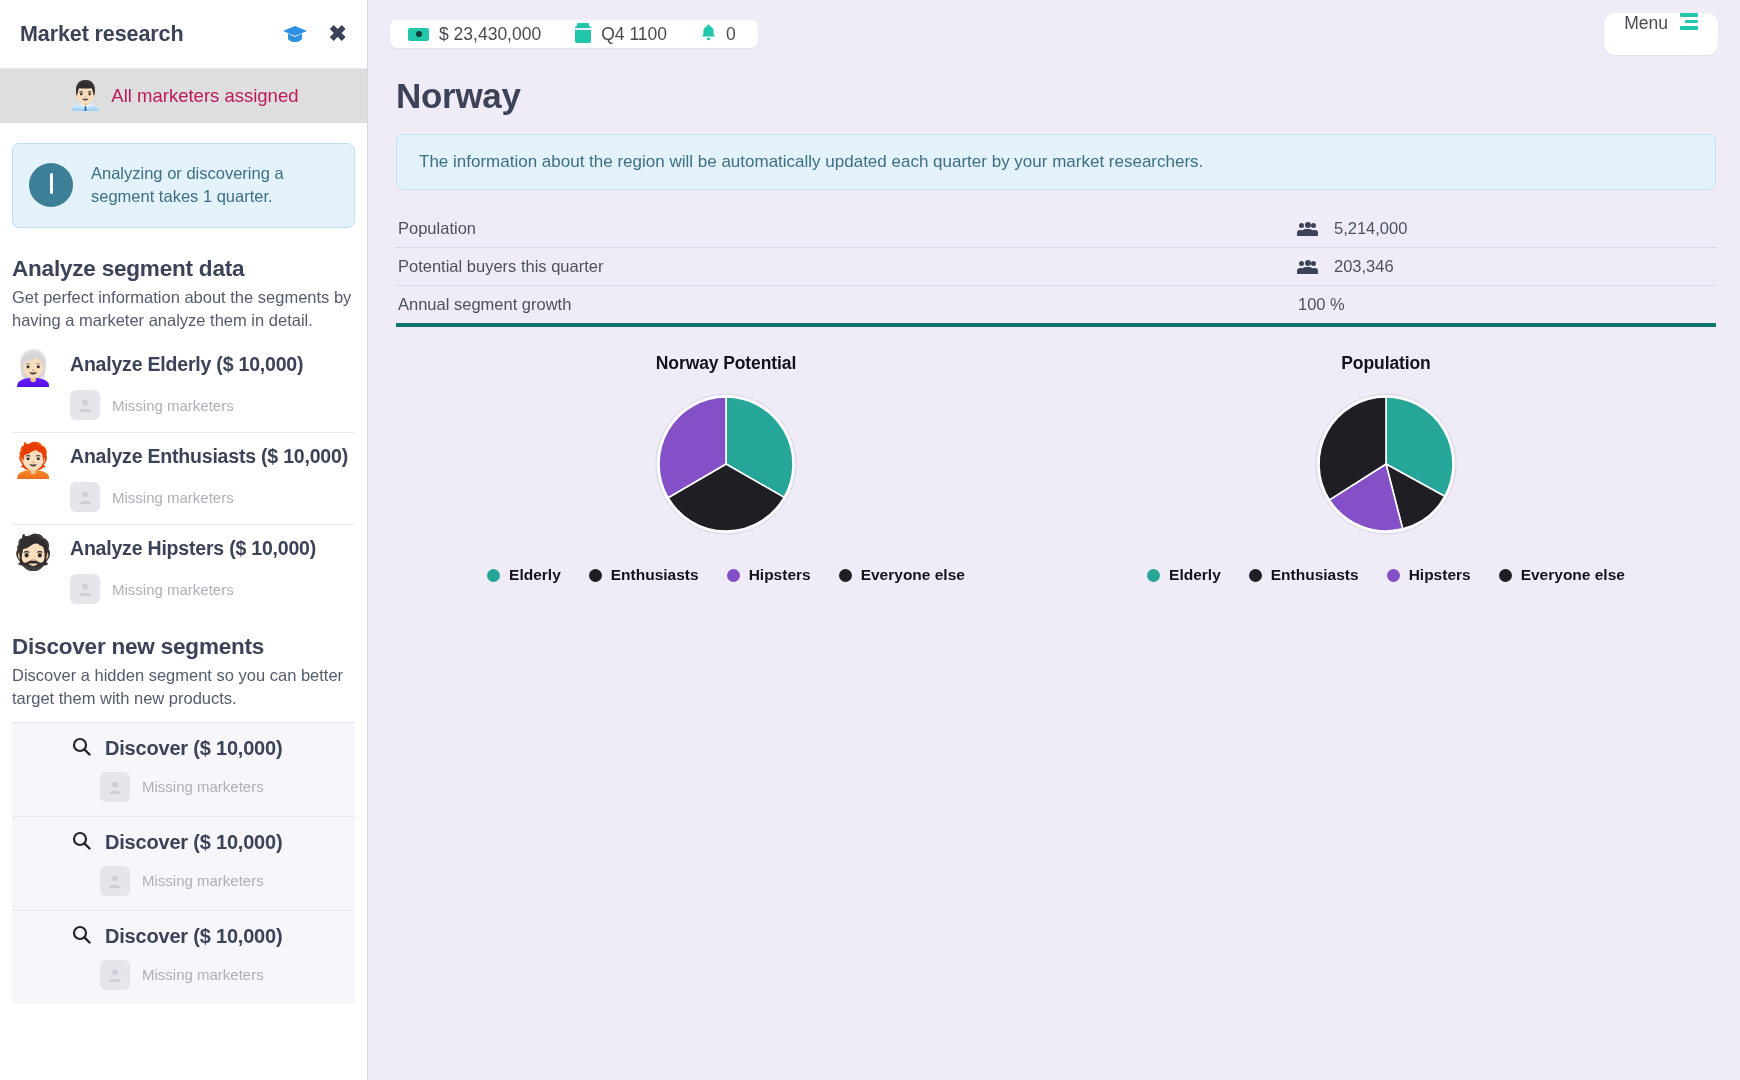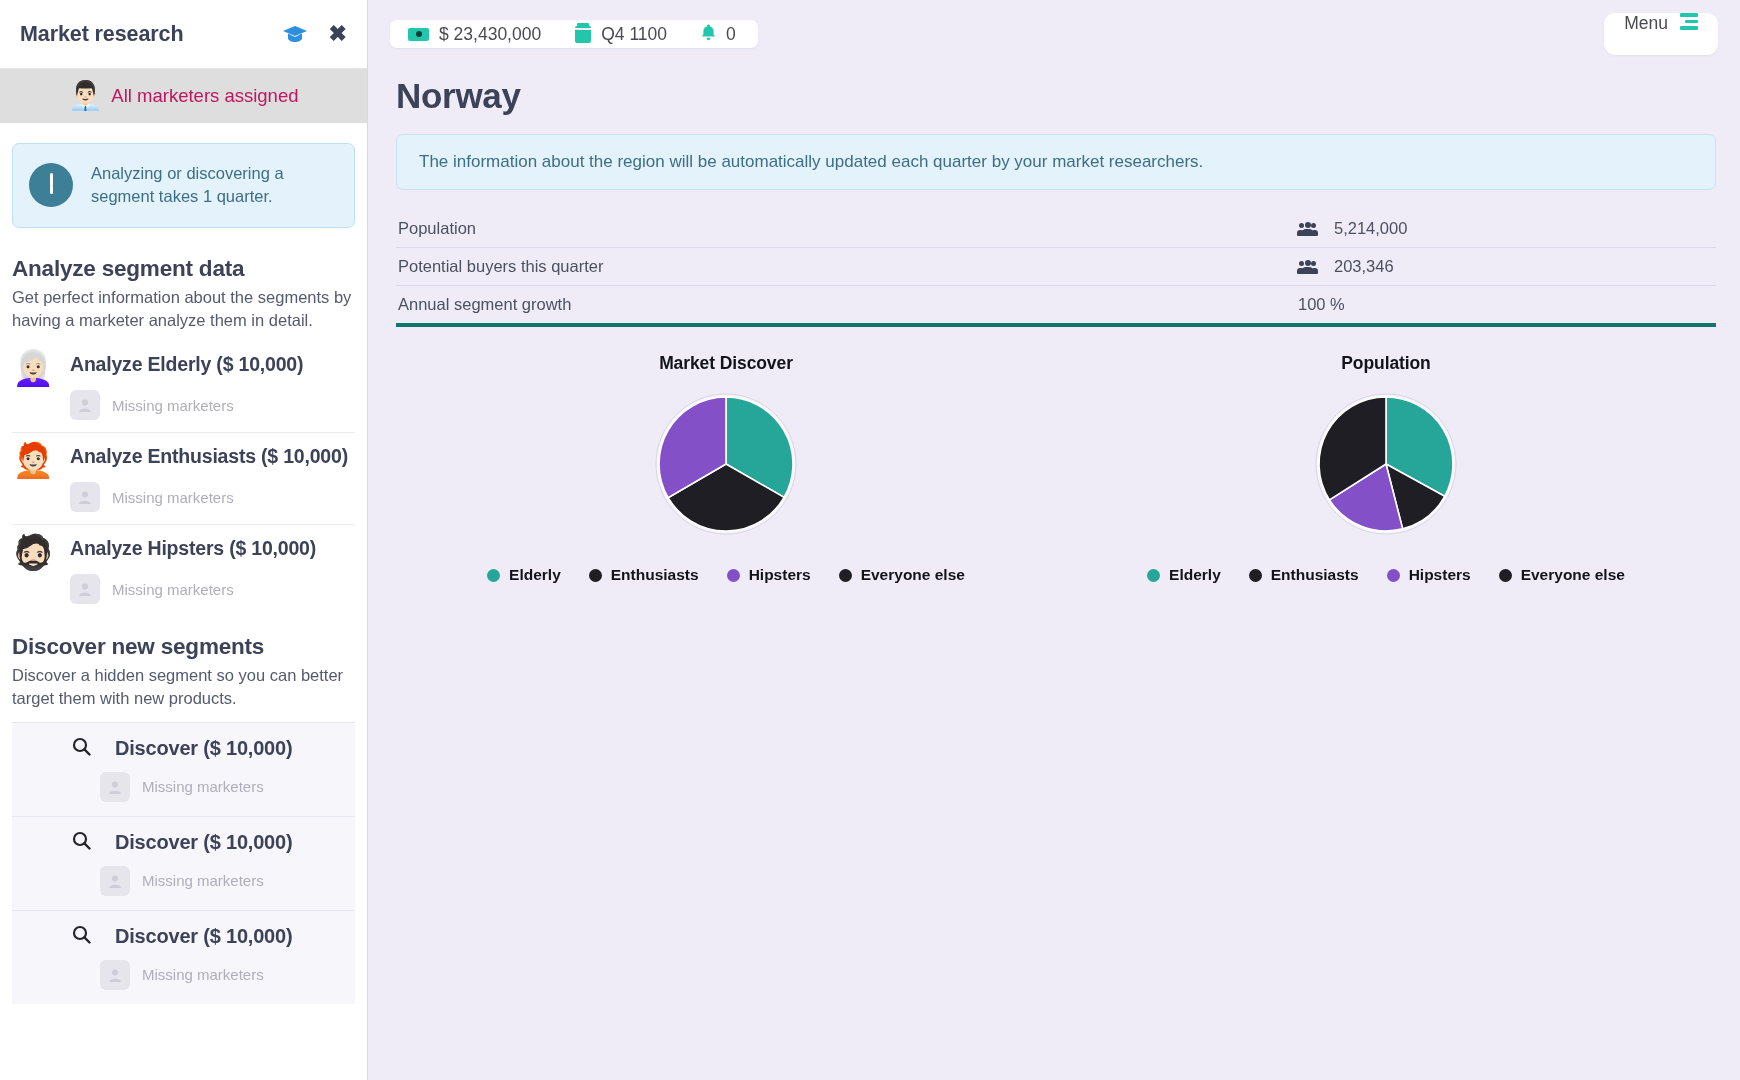--- a/index.html
+++ b/index.html
@@ -106,21 +106,21 @@
 
   .discover-list { margin-top: 12px; }
   .disc-row {
     background: #f7f6fb;
     border-top: 1px solid #e8e6f0;
     padding: 14px 0 14px 0;
     cursor: pointer;
   }
   .disc-row:first-child { border-top: 1px solid #e8e6f0; }
   .disc-head {
-    display: flex; align-items: center; gap: 24px;
+    display: flex; align-items: center; gap: 14px;
     padding-left: 60px;
     text-align: right;
   }
   .disc-title {
     font-size: 20px; font-weight: bold; color: #3c4257; letter-spacing: -0.2px;
   }
   .disc-sub {
     display: flex; align-items: center; gap: 12px;
     margin-top: 12px; padding-left: 88px;
   }
@@ -464,21 +464,21 @@
               <span>100 %</span>
             </span>
           </td>
         </tr>
       </tbody>
         </table>
 
       <div class="charts">
 
         <div class="chart-col">
-          <div class="chart-title">Market Discover</div>
+          <div class="chart-title">Norway Potential</div>
           <div class="pie-wrap">
             <svg viewBox="0 0 148 148" width="148" height="148" id="pie0">
                 <circle cx="74" cy="74" r="70" fill="#f6f5fa" stroke="#d8d5e4" stroke-width="1"></circle>
                 <path d="M 74 74 L 74 7 A 67 67 0 0 1 132.09373697802084 107.37840205774589 Z" fill="#26a699" stroke="#ffffff" stroke-width="1.6"></path>
                 <path d="M 74 74 L 132.09373697802084 107.37840205774589 A 67 67 0 0 1 16.11713104808004 107.74275450959598 Z" fill="#1e1e24" stroke="#ffffff" stroke-width="1.6"></path>
                 <path d="M 74 74 L 16.11713104808004 107.74275450959598 A 67 67 0 0 1 73.99999999999999 7 Z" fill="#8350c8" stroke="#ffffff" stroke-width="1.6"></path>
               </svg>
           </div>
           <div class="legend">
             <span class="leg-item">

